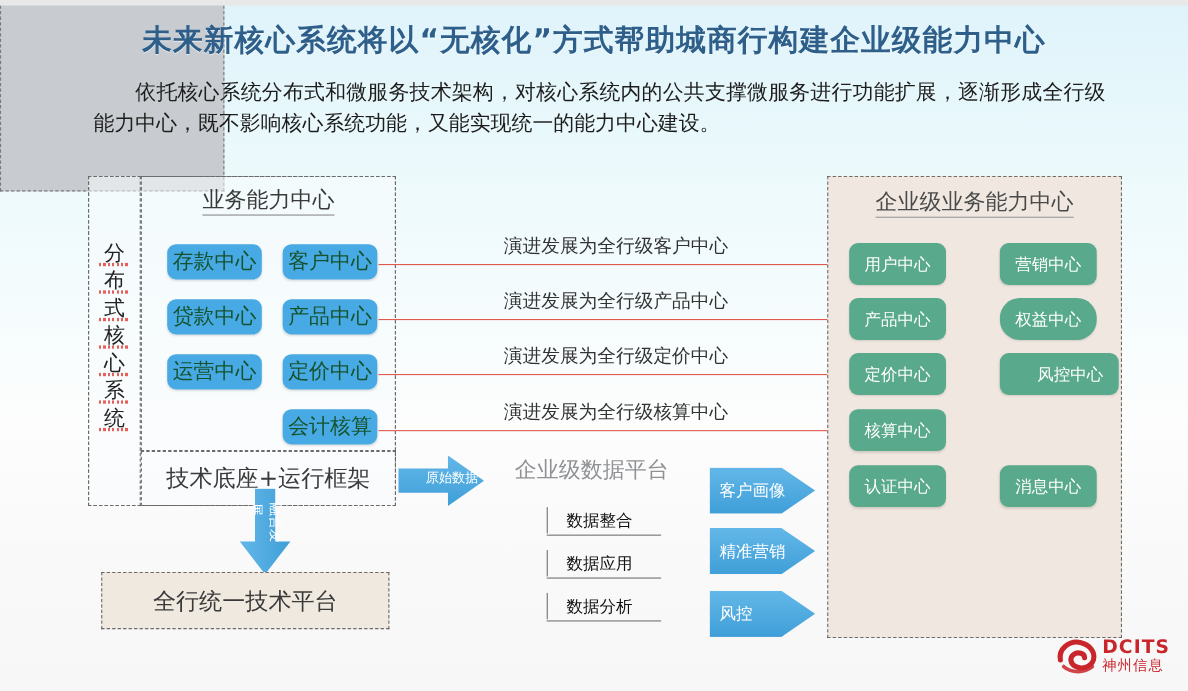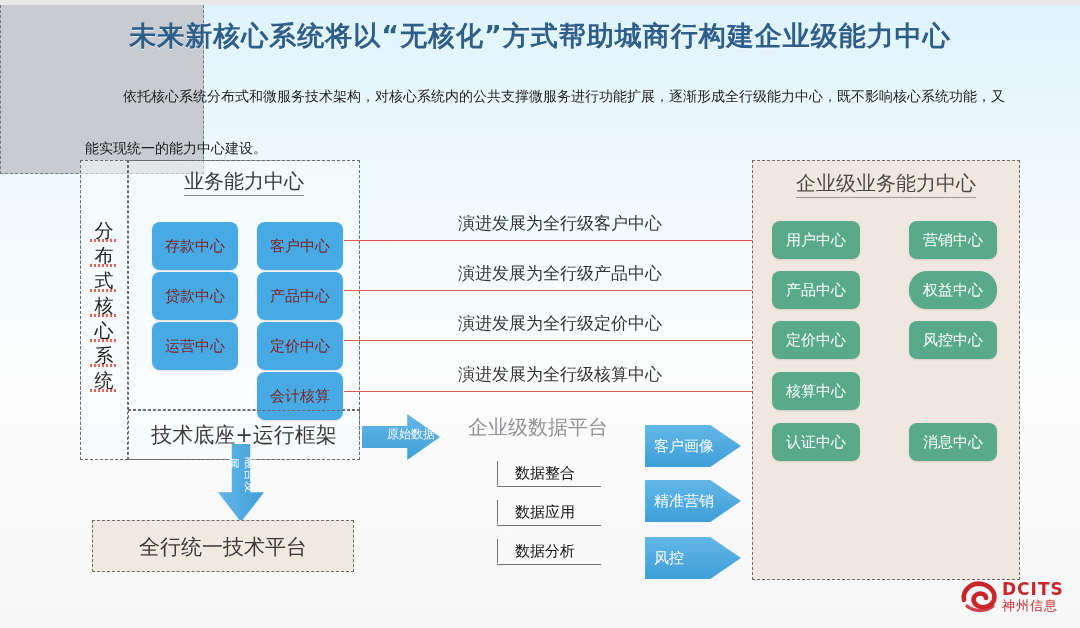--- a/index.html
+++ b/index.html
@@ -16,21 +16,21 @@
   #topstrip{position:absolute;left:0;top:0;width:1080px;height:5px;background:#e8e8e8;}
 
   
   .title{
     position:absolute;left:0;top:18px;width:1080px;text-align:center;
     font-size:27px;font-weight:bold;color:#2e5f8a;letter-spacing:1px;
     text-shadow:0 1px 0 rgba(255,255,255,.6);
   }
   .subtitle{
     position:absolute;left:85px;top:70px;width:920px;
-    font-size:14px;color:#1d1d1d;line-height:52px;text-indent:38px;
+    font-size:19px;color:#1d1d1d;line-height:28px;text-indent:38px;
     text-align:justify;
   }
 
   
   .dashed{position:absolute;border:1px dashed #6b6b6b;box-sizing:border-box;}
 
   
   #core-outer{left:80px;top:160px;width:280px;height:300px;background:rgba(247,252,254,.55);}
   #core-left{left:80px;top:160px;width:48px;height:300px;}
   #core-vert-label{
@@ -65,22 +65,22 @@
 
   
   #unified{left:92px;top:520px;width:262px;height:52px;background:#f0e9df;}
   #unified-label{
     position:absolute;left:92px;top:533px;width:262px;text-align:center;
     font-size:21px;color:#3a3a3a;
   }
 
   
   .pill{
-    position:absolute;width:86px;height:48px;border-radius:8px;
-    background:#48aae4;color:#7f1d1d;font-size:15px;
+    position:absolute;width:86px;height:32px;border-radius:8px;
+    background:#48aae4;color:#14532d;font-size:19px;
     display:flex;align-items:center;justify-content:center;
     box-shadow:0 1px 2px rgba(0,0,0,.12);
   }
   
   .gpill{
     position:absolute;width:88px;height:38px;border-radius:8px;
     background:#59a98c;color:#ffffff;font-size:15px;
     display:flex;align-items:center;justify-content:center;
     box-shadow:0 1px 2px rgba(0,0,0,.12);
   }
@@ -240,21 +240,21 @@
   <div id="ent-title"><span class="u">企业级业务能力中心</span></div>
 
   <div class="gpill" style="left:772px;top:221px;">用户中心</div>
   <div class="gpill" style="left:772px;top:271px;">产品中心</div>
   <div class="gpill" style="left:772px;top:321px;">定价中心</div>
   <div class="gpill" style="left:772px;top:372px;">核算中心</div>
   <div class="gpill" style="left:772px;top:423px;">认证中心</div>
 
   <div class="gpill" style="left:909px;top:221px;">营销中心</div>
   <div class="gpill" style="left:909px;top:271px;border-radius:18px;">权益中心</div>
-  <div class="gpill" style="left:909px;top:321px;">风控中心</div>
+  <div class="gpill" style="left:909px;top:321px;padding-left:20px;">风控中心</div>
   <div class="gpill" style="left:909px;top:423px;">消息中心</div>
 
   <div id="logo">
     <svg width="42" height="38" viewBox="0 0 42 38">
       <path d="M6 22 C4 12, 14 4, 24 6 C33 8, 38 15, 36 22 C34 28, 26 31, 20 28 C15 25.5, 14 20, 18 17 C22 14, 28 16, 28 20" fill="none" stroke="#c9262c" stroke-width="4.6" stroke-linecap="round"></path>
       <path d="M9 28 C16 34, 28 34, 35 28" fill="none" stroke="#c9262c" stroke-width="3.4" stroke-linecap="round" opacity="0.85"></path>
     </svg>
   </div>
   <div id="logo-text">
     <div id="logo-en">DCITS</div>

